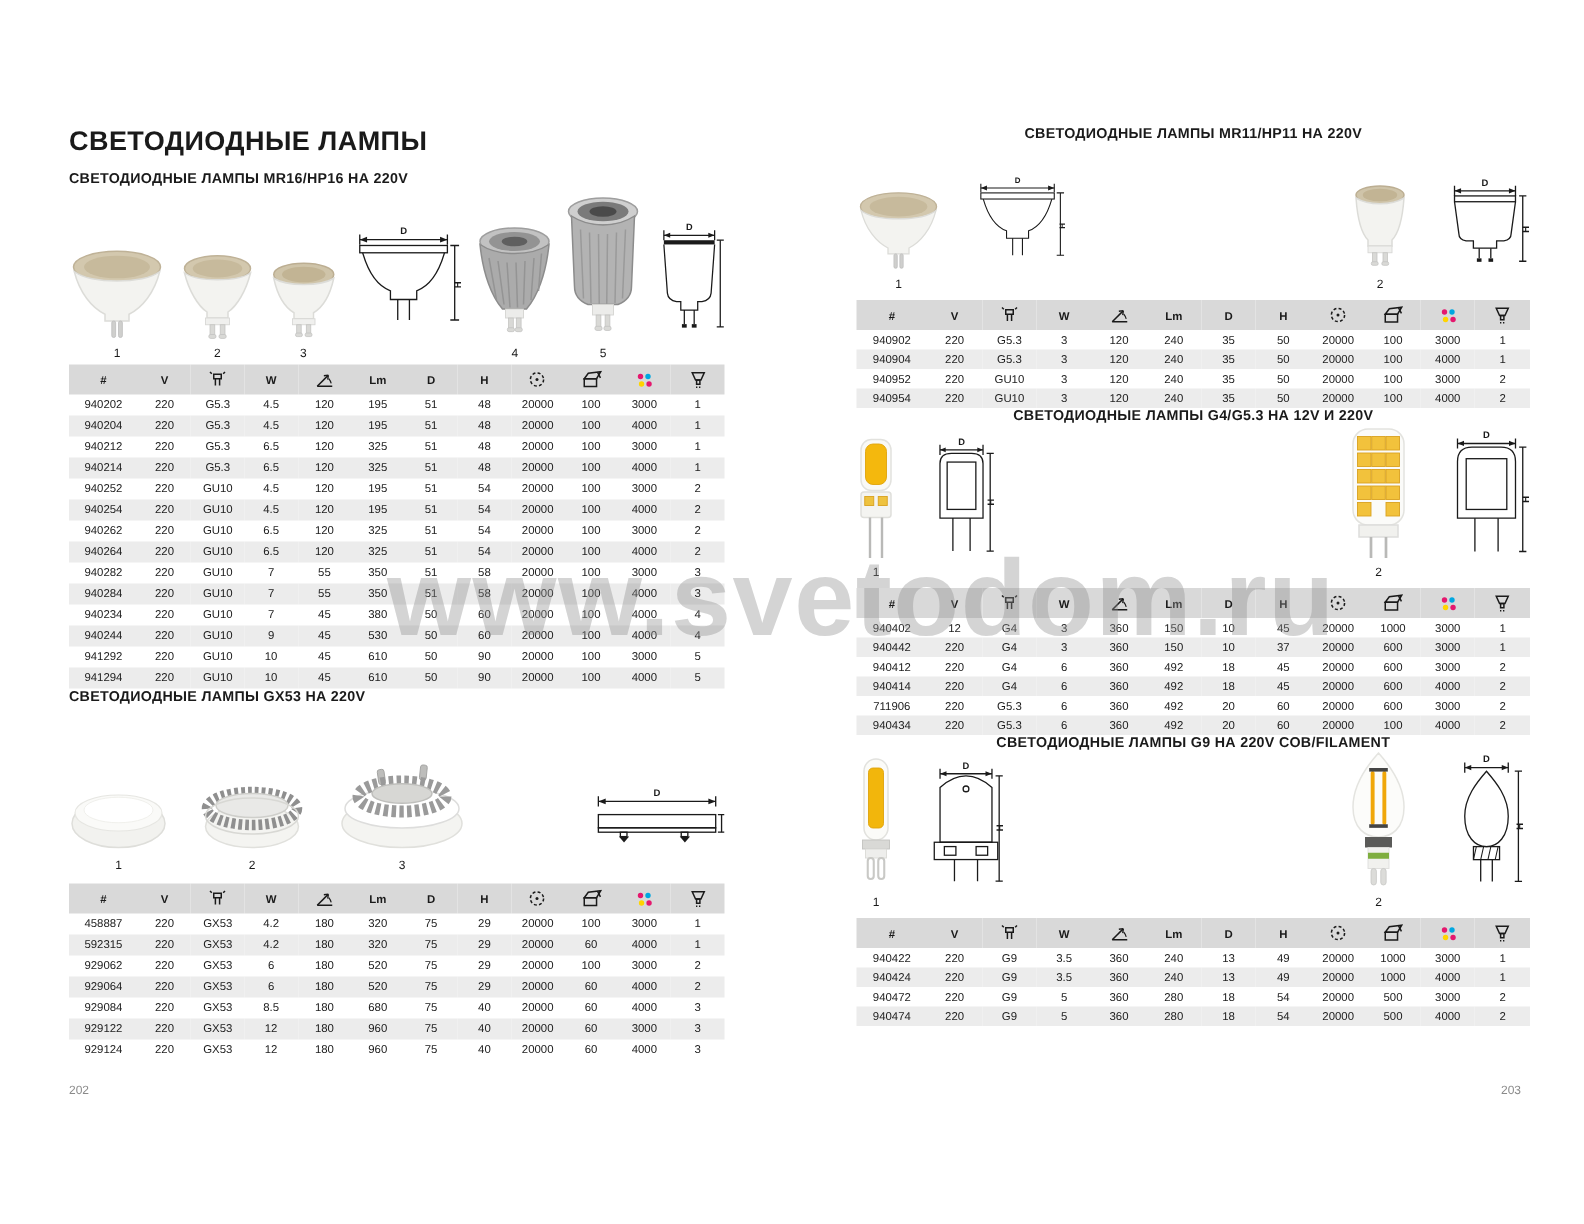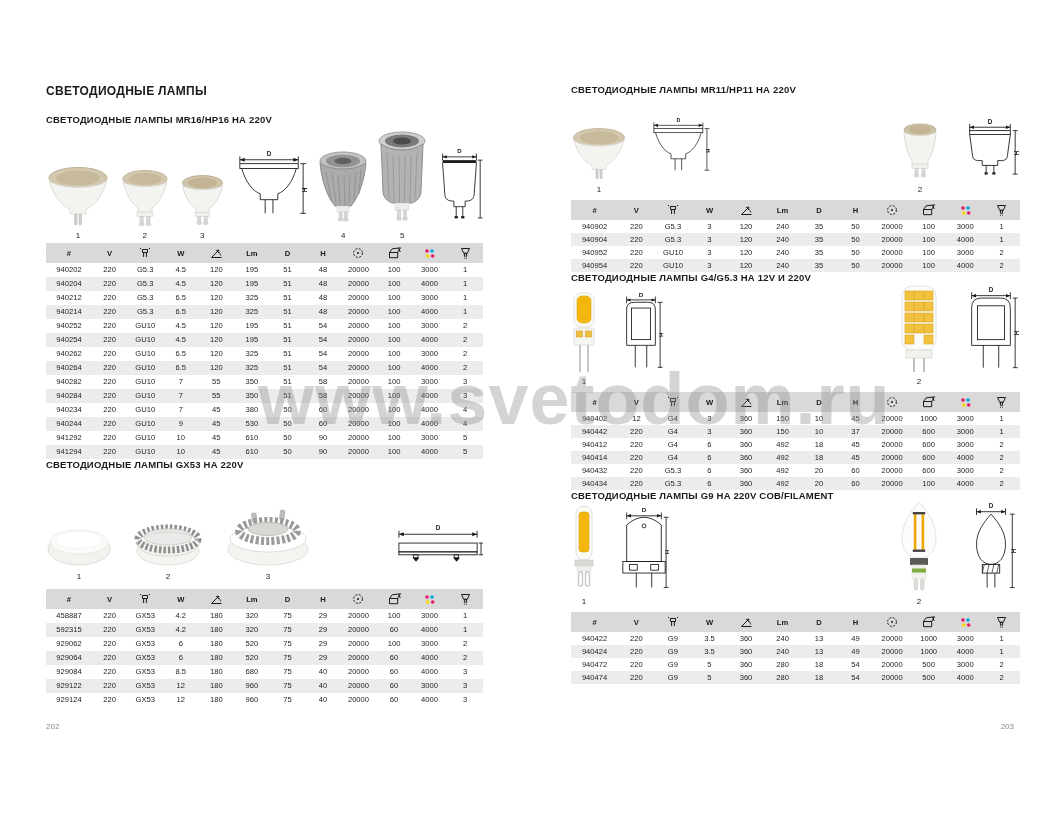--- a/index.html
+++ b/index.html
@@ -1,22 +1,22 @@
 <!DOCTYPE html>
 <html><head>
 <meta charset="utf-8">
 <style>
   html,body{margin:0;padding:0}
   body{width:1056px;height:816px;background:#ffffff;position:relative;overflow:hidden;
        font-family:"Liberation Sans",sans-serif;color:#1a1a1a;-webkit-font-smoothing:antialiased}
   .col-left{position:absolute;left:46px;top:84px;width:437px}
   .col-right{position:absolute;left:571px;top:84px;width:449px}
-  .main-heading{font-size:12px;font-weight:bold;letter-spacing:.3px;height:13px}
+  .main-heading{font-size:18px;font-weight:bold;letter-spacing:.3px;height:13px}
   .sec-heading{font-size:9.5px;font-weight:bold;letter-spacing:.2px;height:10px}
-  .col-right .sec-heading{text-align:left}
+  .col-right .sec-heading{text-align:center}
   
   .figs{display:flex;align-items:flex-end;justify-content:space-between}
   .figgroup{display:flex;align-items:flex-end;gap:22px}
   .fig{display:flex;flex-direction:column;align-items:center}
   .fig .num{font-size:8px;margin-top:3px;height:9px;line-height:9px}
   .fig.nolabel{margin-bottom:12px}
   
   table.spec{width:100%;border-collapse:collapse;table-layout:fixed;font-size:7.6px}
   table.spec thead th{background:#d9d9d9;height:20px;font-weight:bold;text-align:center;vertical-align:middle;padding:0}
   table.spec thead th:first-child{width:10.5%}
@@ -933,21 +933,21 @@
             <td>360</td>
             <td>492</td>
             <td>18</td>
             <td>45</td>
             <td>20000</td>
             <td>600</td>
             <td>4000</td>
             <td>2</td>
           </tr>
           <tr>
-            <td>940432</td>
+            <td>711906</td>
             <td>220</td>
             <td>G5.3</td>
             <td>6</td>
             <td>360</td>
             <td>492</td>
             <td>20</td>
             <td>60</td>
             <td>20000</td>
             <td>600</td>
             <td>3000</td>

